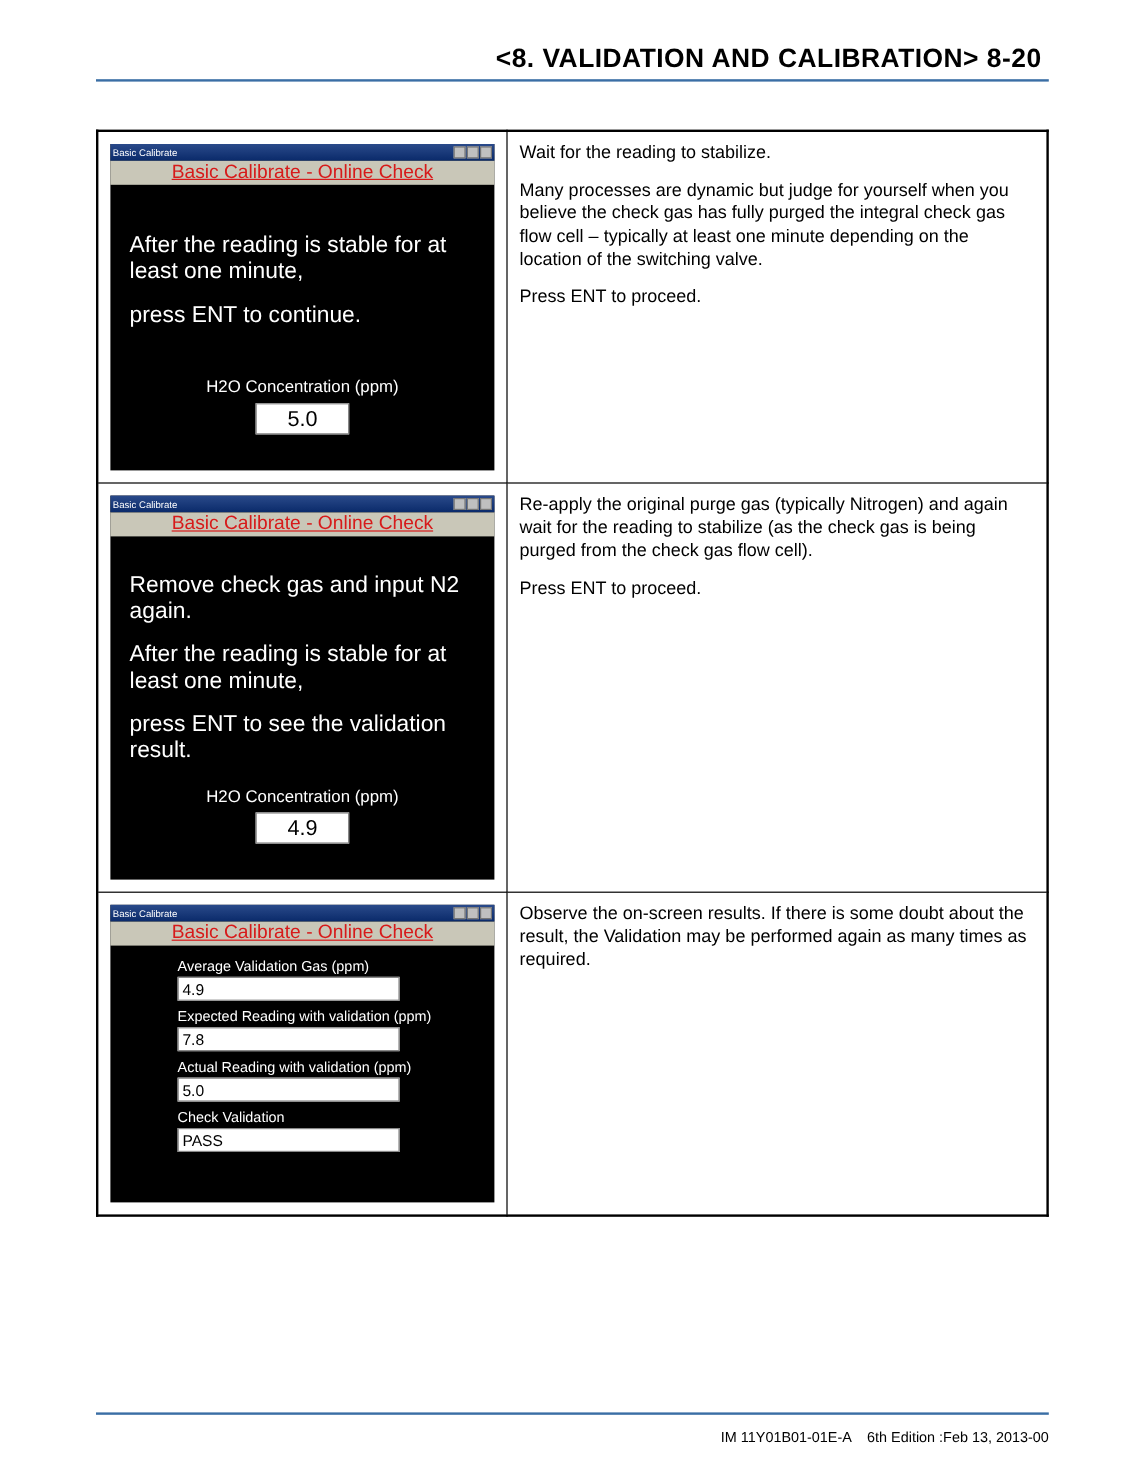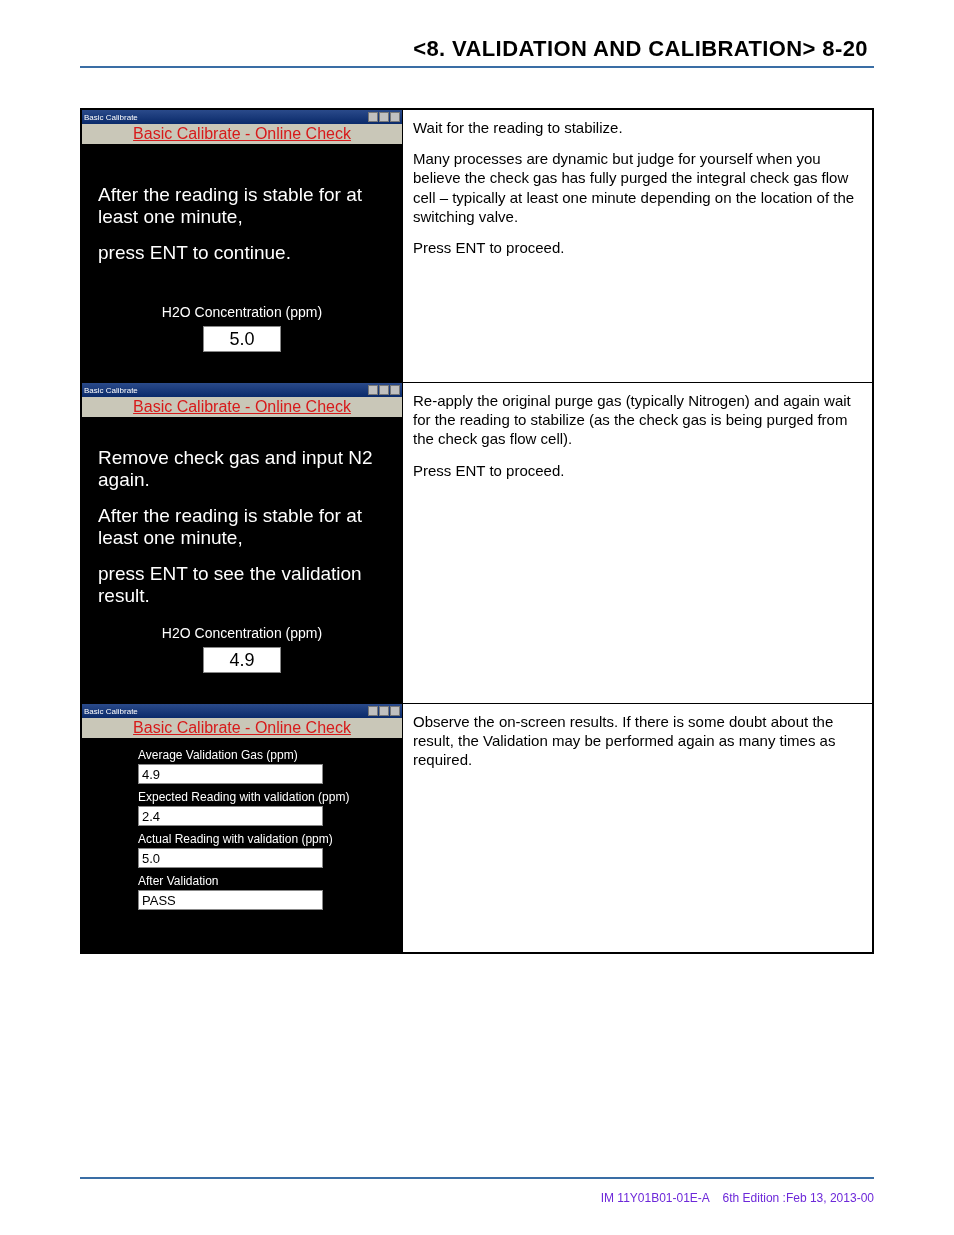--- a/index.html
+++ b/index.html
@@ -32,21 +32,21 @@
     border-collapse: collapse;
     width: 100%;
     border: 2px solid #000;
   }
   .content-table td {
     border: 1px solid #000;
     vertical-align: top;
   }
   td.left-cell {
     width: 320px;
-    padding: 0;
+    padding: 10px;
   }
   td.right-cell {
     padding: 8px 10px;
     font-size: 15px;
     line-height: 1.28;
   }
   .right-cell p {
     margin: 0 0 12px 0;
   }
   .right-cell p:last-child {
@@ -142,21 +142,21 @@
     left: 80px;
     right: 80px;
     bottom: 56px;
     border-top: 2px solid #3a6ea5;
   }
   .footer-text {
     position: absolute;
     right: 80px;
     bottom: 30px;
     font-size: 12px;
-    color: #6d28d9;
+    color: #000000;
   }
 </style>
 </head>
 <body>
 
 <div class="page">
 
   <div class="header-title">&lt;8. VALIDATION AND CALIBRATION&gt;  8-20</div>
 
   <table class="content-table">
@@ -228,28 +228,28 @@
                 </span>
             </div>
             <div class="subtitle">Basic Calibrate - Online Check</div>
             <div class="body" style="padding:10px 16px 36px 56px;">
               <div class="res-row">
                 <div class="res-label">Average Validation Gas (ppm)</div>
                 <div class="res-field">4.9</div>
               </div>
               <div class="res-row">
                 <div class="res-label">Expected Reading with validation (ppm)</div>
-                <div class="res-field">2.4</div>
+                <div class="res-field">7.8</div>
               </div>
               <div class="res-row">
                 <div class="res-label">Actual Reading with validation (ppm)</div>
                 <div class="res-field">5.0</div>
               </div>
               <div class="res-row">
-                <div class="res-label">After Validation</div>
+                <div class="res-label">Check Validation</div>
                 <div class="res-field">PASS</div>
               </div>
             </div>
           </div>
         </td>
         <td class="right-cell">
           <p>Observe the on-screen results. If there is some doubt about the result, the Validation may be performed again as many times as required.</p>
         </td>
       </tr>
 

